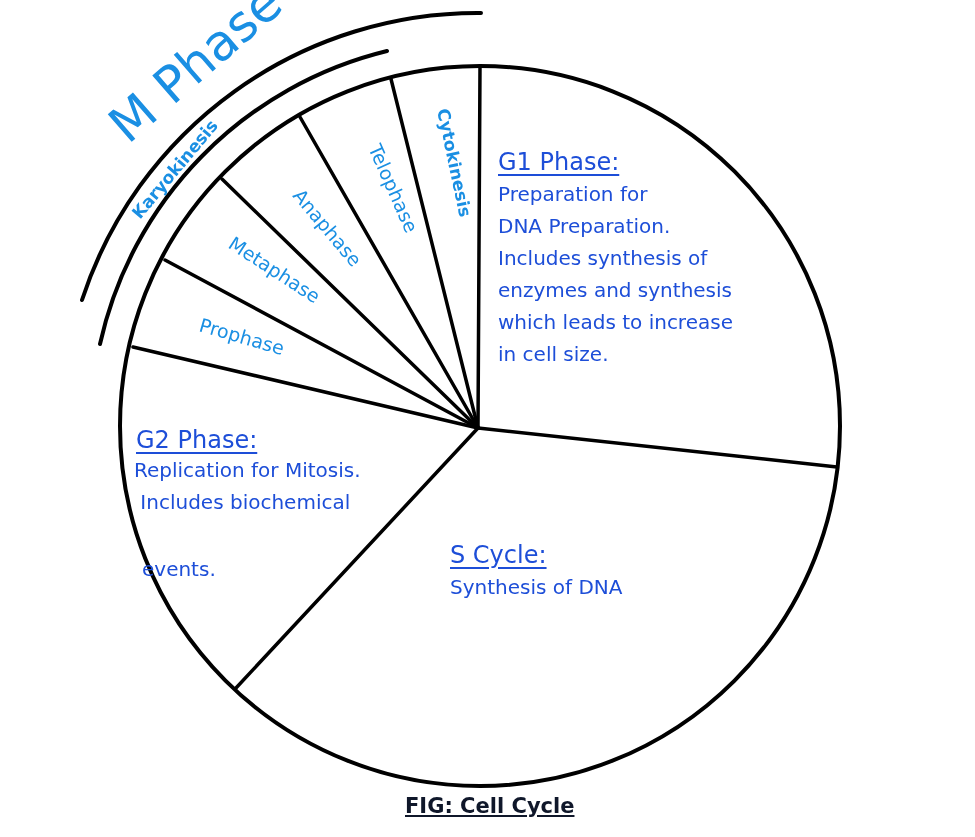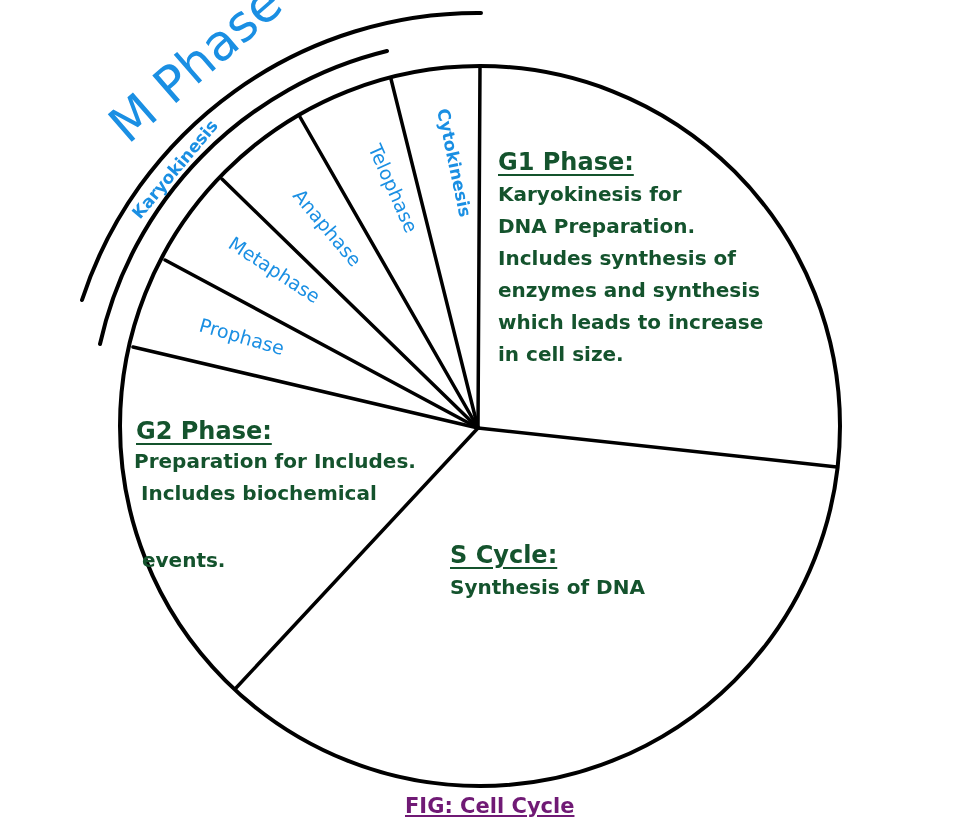--- a/index.html
+++ b/index.html
@@ -1,26 +1,26 @@
 <!DOCTYPE html>
 <html><head>
 <meta charset="utf-8">
 <style>
   html, body { margin: 0; padding: 0; background: #ffffff; }
   body { width: 975px; height: 837px; position: relative; overflow: hidden;
          font-family: "DejaVu Sans", sans-serif; }
   svg { position: absolute; left: 0; top: 0; }
   .lbl { fill: #1a8fe3; font-family: "DejaVu Sans", sans-serif; }
   .bold { font-weight: bold; }
-  .txt { position: absolute; color: #14532d; font-weight: bold;
+  .txt { position: absolute; color: #1d4ed8; font-weight: normal;
          font-family: "DejaVu Sans", sans-serif; white-space: nowrap; }
   .heading { font-size: 24px; text-decoration: underline; text-underline-offset: 4px; }
   .body { font-size: 20px; line-height: 32px; }
   .caption { position: absolute; left: 405px; top: 794px; font-size: 21px;
-             font-weight: bold; color: #701a75; text-decoration: underline;
+             font-weight: bold; color: #0f172a; text-decoration: underline;
              font-family: "DejaVu Sans", sans-serif; }
 </style>
 </head>
 <body>
 
 <svg width="975" height="837" viewBox="0 0 975 837">
 
   <circle cx="480" cy="426" r="360" fill="none" stroke="#000" stroke-width="4"></circle>
 
   <g stroke="#000" stroke-width="3.5" stroke-linecap="round">
@@ -44,33 +44,33 @@
   <text class="lbl" x="0" y="0" font-size="19" transform="translate(198,331) rotate(16)">Prophase</text>
   <text class="lbl" x="0" y="0" font-size="19" transform="translate(227,247) rotate(33)">Metaphase</text>
   <text class="lbl" x="0" y="0" font-size="19" transform="translate(292,196) rotate(50)">Anaphase</text>
   <text class="lbl" x="0" y="0" font-size="19" transform="translate(368,148) rotate(66)">Telophase</text>
   <text class="lbl bold" x="0" y="0" font-size="17" transform="translate(437,110) rotate(78)">Cytokinesis</text>
 </svg>
 
 <div class="txt" style="left:498px; top:148px;">
   <div class="heading">G1 Phase:</div>
   <div class="body" style="margin-top:2px;">
-    <div>Karyokinesis for</div>
+    <div>Preparation for</div>
     <div>DNA Preparation.</div>
     <div>Includes synthesis of</div>
     <div>enzymes and synthesis</div>
     <div>which leads to increase</div>
     <div>in cell size.</div>
   </div>
 </div>
 
-<div class="txt" style="left:134px; top:417px;">
+<div class="txt" style="left:134px; top:426px;">
   <div class="heading" style="margin-left:2px;">G2 Phase:</div>
   <div class="body" style="margin-top:0px;">
-    <div>Preparation for Includes.</div>
+    <div>Replication for Mitosis.</div>
     <div style="white-space:pre;"> Includes biochemical</div>
     <div style="margin-left:8px;margin-top:35px;">events.</div>
   </div>
 </div>
 
 <div class="txt" style="left:450px; top:541px;">
   <div class="heading">S Cycle:</div>
   <div class="body" style="margin-top:2px;">
     <div>Synthesis of DNA</div>
   </div>

